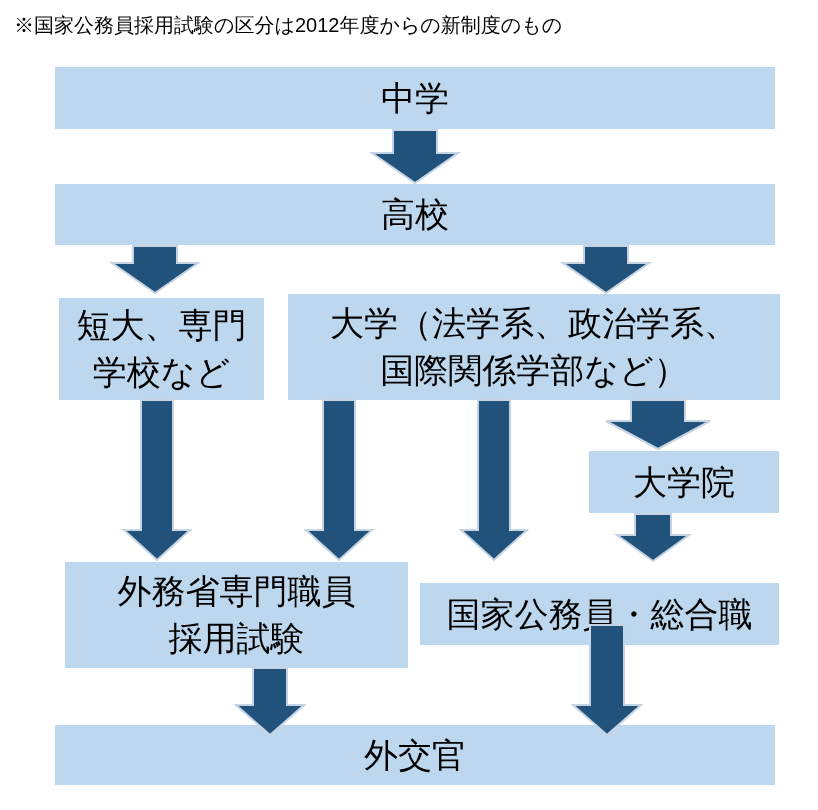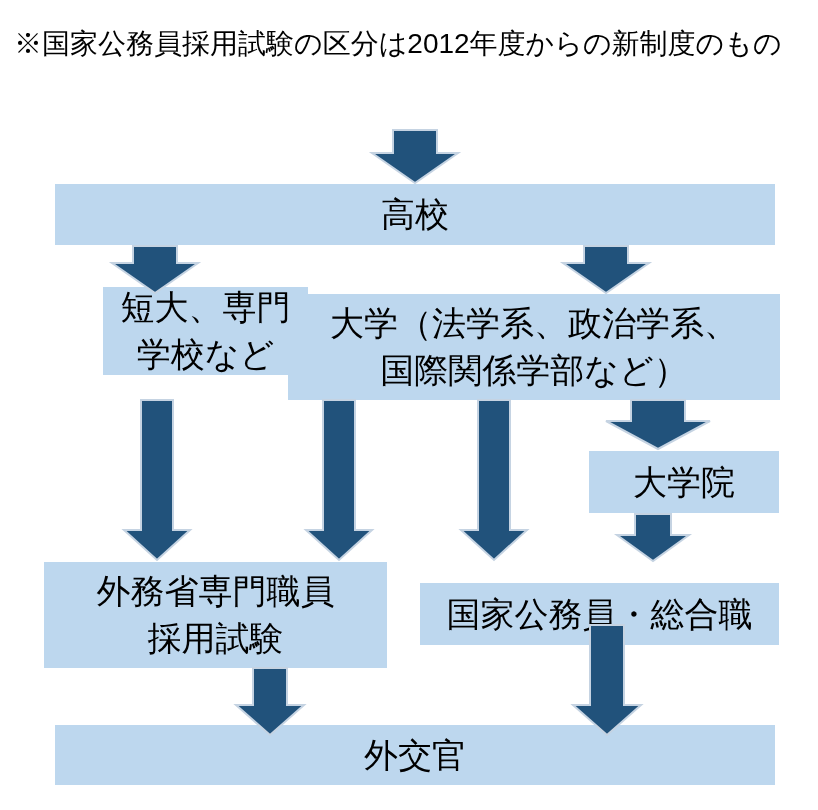--- a/index.html
+++ b/index.html
@@ -16,46 +16,46 @@
     font-family: "Liberation Sans", sans-serif;
     color: var(--text);
     overflow: hidden;
   }
   .canvas {
     position: relative;
     width: 818px; height: 810px;
   }
   .note {
     position: absolute;
-    left: 14px; top: 26px;
+    left: 14px; top: 7px;
     width: 800px;
-    font-size: 28px;
+    font-size: 20px;
     line-height: 36px;
     white-space: nowrap;
     letter-spacing: 0px;
     color: var(--text);
   }
   .box {
     position: absolute;
     background: var(--box-fill);
     display: flex;
     align-items: center;
     justify-content: center;
     text-align: center;
     font-size: 34px;
     line-height: 47px;
     white-space: pre-line;
     color: var(--text);
   }
   .b-chugaku   { left: 55px;  top: 67px;  width: 720px; height: 62px; }
   .b-koko      { left: 55px;  top: 184px; width: 720px; height: 61px; }
-  .b-tandai    { left: 59px;  top: 287px; width: 205px; height: 88px; margin-left: 44px; }
+  .b-tandai    { left: 59px;  top: 298px; width: 205px; height: 102px; }
   .b-daigaku   { left: 288px; top: 294px; width: 492px; height: 106px; font-family: Liberation Serif, serif; }
   .b-daigakuin { left: 589px; top: 451px; width: 190px; height: 62px; font-family: Liberation Serif, serif; }
-  .b-mofa      { left: 44px;  top: 562px; width: 343px; height: 106px; justify-content: center; }
+  .b-mofa      { left: 65px;  top: 562px; width: 343px; height: 106px; justify-content: center; }
   .b-kokka     { left: 420px; top: 563px; width: 359px; height: 62px; margin-top: 20px; }
   .b-gaikokan  { left: 55px;  top: 725px; width: 720px; height: 60px; }
   svg.arrows {
     position: absolute;
     left: 0; top: 0;
     width: 818px; height: 810px;
     pointer-events: none;
   }
   svg.arrows polygon {
     fill: var(--arrow-fill);
@@ -64,20 +64,23 @@
     stroke-linejoin: miter;
   }
 </style>
 </head>
 <body>
 
 <div class="canvas">
 
   <div class="note">※国家公務員採用試験の区分は2012年度からの新制度のもの</div>
 
+  <div class="box b-chugaku">
+    <span>中学</span>
+  </div>
 
   <div class="box b-koko">
     <span>高校</span>
   </div>
 
   <div class="box b-tandai">
     <span>短大、専門
 学校など</span>
   </div>
 

